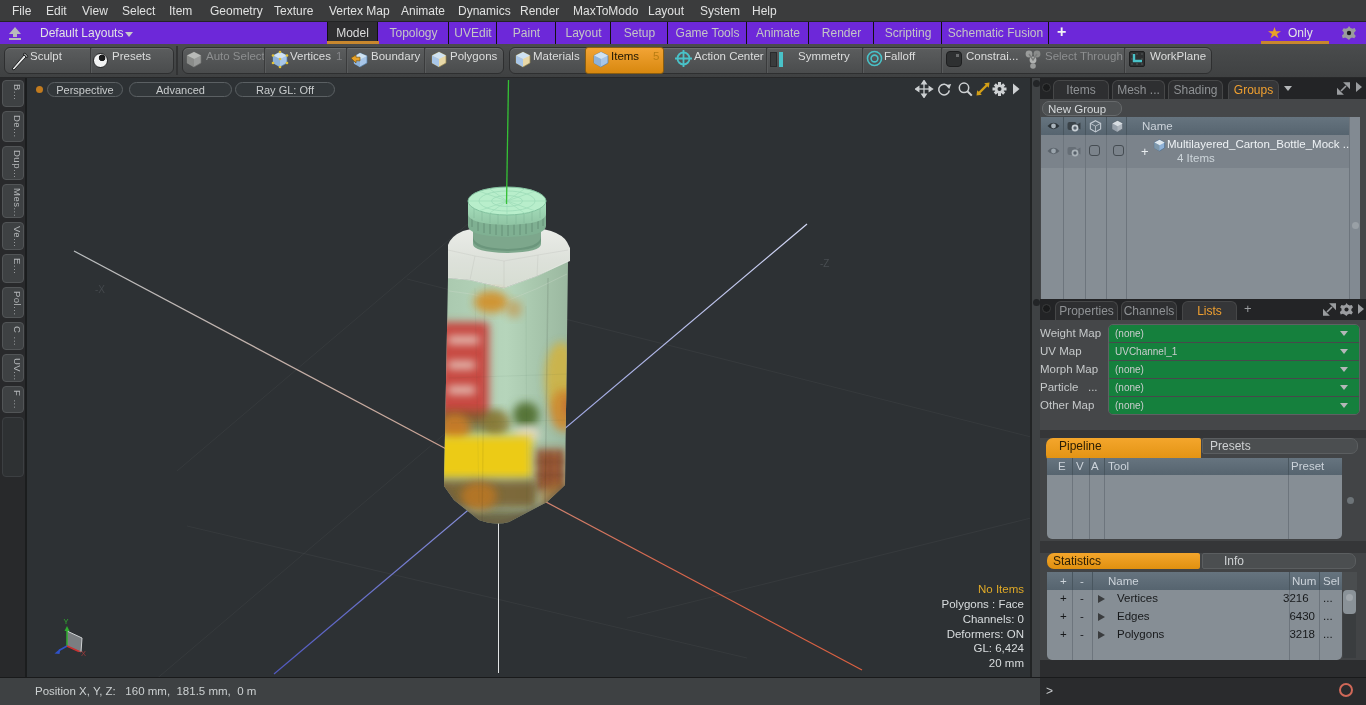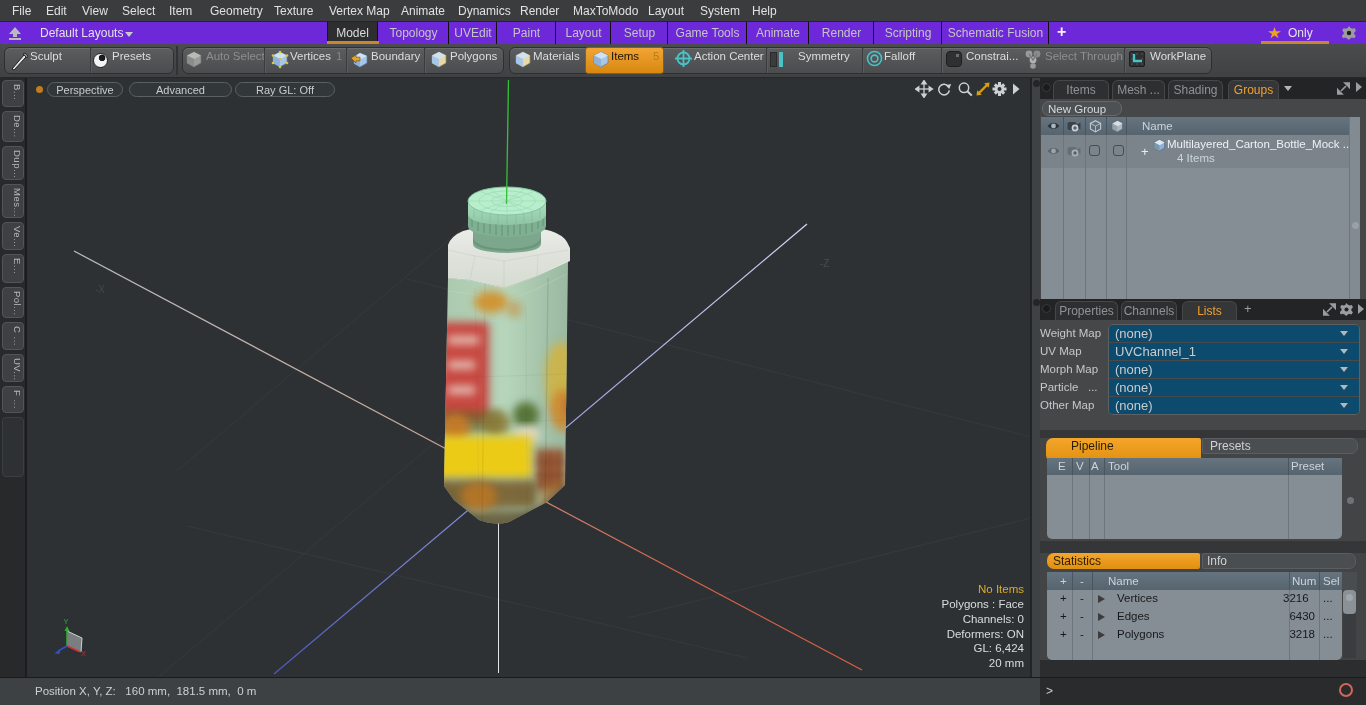--- a/index.html
+++ b/index.html
@@ -22,21 +22,21 @@
 #vdivider{left:1030px;top:78px;width:10px;height:599px;background:#3f4244;border-left:2px solid #222425;}
 #rightpanel{left:1040px;top:78px;width:326px;height:599px;background:#454749;}
 .ptabrow{position:absolute;left:0;width:326px;height:21px;background:#232426;}
 .ptab{position:absolute;top:2px;height:19px;background:#2e2f31;border:1px solid #464748;border-bottom:none;border-radius:6px 6px 0 0;color:#8f9295;font-size:12px;text-align:center;}
 .ptab.act{background:#353638;color:#f0a030;}
 .hdrow{position:absolute;background:linear-gradient(#66747f,#56646f);color:#ccd3da;font-size:11.5px;}
 .lbody{position:absolute;background:#868e95;}
 .colline{position:absolute;top:0;bottom:0;width:1px;}
 .otab{position:absolute;background:linear-gradient(#f4a62c,#e0900f);border-radius:7px 2px 2px 7px;color:#2a1d04;font-size:12px;}
 .gtab{position:absolute;background:#4b4e50;border:1px solid #5b5e60;border-radius:2px 7px 7px 2px;color:#ced1d3;font-size:12px;}
-.fld{position:absolute;left:68px;width:252px;height:18px;background:#0c4a6e;border-bottom:1px solid #47494b;color:#c9cccd;font-size:13px;line-height:18px;padding-left:6px;}
+.fld{position:absolute;left:68px;width:252px;height:18px;background:#15803d;border-bottom:1px solid #47494b;color:#c9cccd;font-size:10px;line-height:18px;padding-left:6px;}
 .flbl{position:absolute;width:62px;text-align:left;color:#c6c9ca;font-size:11.5px;}
 .darr{position:absolute;width:0;height:0;border-left:4.5px solid transparent;border-right:4.5px solid transparent;border-top:5px solid #b4b7b9;}
 #bottombar{left:0;top:677px;width:1040px;height:28px;background:#3e4143;border-top:1px solid #191a1b;color:#ccd0d1;font-size:11.5px;line-height:27px;}
 #cmdbar{left:1040px;top:677px;width:326px;height:28px;background:#2a2b2d;border-top:1px solid #191a1b;}
 </style></head>
 <body>
 <div id="menubar" class="abs">
 <span style="left:12px">File</span>
     <span style="left:46px">Edit</span>
     <span style="left:82px">View</span>
@@ -513,21 +513,21 @@
 <div class="fld" style="left:0;top:72px;border-bottom:none">(none)</div>
 </div>
 <span class="darr" style="left:300px;top:11px"></span>
       <span class="darr" style="left:300px;top:29px"></span>
       <span class="darr" style="left:300px;top:47px"></span>
       <span class="darr" style="left:300px;top:65px"></span>
       <span class="darr" style="left:300px;top:83px"></span>
 </div>
 <div class="abs" style="left:0;top:352px;width:326px;height:8px;background:#353638"></div>
 <div class="abs" style="left:0;top:360px;width:326px;height:103px;background:#424446">
-<div class="otab" style="left:6px;top:0;width:155px;height:24px;line-height:16px;padding-left:25px">Pipeline</div>
+<div class="otab" style="left:6px;top:0;width:155px;height:24px;line-height:16px;padding-left:13px">Pipeline</div>
 <div class="gtab" style="left:162px;top:0;width:156px;height:16px;line-height:15px;padding-left:7px">Presets</div>
 <div class="hdrow" style="left:7px;top:20px;width:295px;height:17px;line-height:17px">
 <span class="abs" style="left:11px">E</span>
         <span class="abs" style="left:29px">V</span>
         <span class="abs" style="left:44px">A</span>
         <span class="abs" style="left:61px">Tool</span>
         <span class="abs" style="left:244px">Preset</span>
 <div class="colline" style="left:25px;background:#49565f"></div>
         <div class="colline" style="left:42px;background:#49565f"></div>
         <div class="colline" style="left:57px;background:#49565f"></div>
@@ -537,21 +537,21 @@
 <div class="colline" style="left:25px;background:#6d757d"></div>
         <div class="colline" style="left:42px;background:#6d757d"></div>
         <div class="colline" style="left:57px;background:#6d757d"></div>
         <div class="colline" style="left:241px;background:#6d757d"></div>
 </div>
 <span class="abs" style="left:307px;top:59px;width:7px;height:7px;border-radius:50%;background:#6d7478"></span>
 </div>
 <div class="abs" style="left:0;top:463px;width:326px;height:12px;background:#353638"></div>
 <div class="abs" style="left:0;top:475px;width:326px;height:107px;background:#424446">
 <div class="otab" style="left:7px;top:0;width:153px;height:16px;line-height:16px;padding-left:6px">Statistics</div>
-<div class="gtab" style="left:162px;top:0;width:154px;height:16px;line-height:15px;padding-left:4px">Info</div>
+<div class="gtab" style="left:162px;top:0;width:154px;height:16px;line-height:15px;padding-left:21px">Info</div>
 <div class="hdrow" style="left:7px;top:19px;width:295px;height:18px;line-height:18px">
 <span class="abs" style="left:13px">+</span>
         <span class="abs" style="left:33px">-</span>
         <span class="abs" style="left:61px">Name</span>
         <span class="abs" style="left:245px">Num</span>
         <span class="abs" style="left:276px">Sel</span>
 <div class="colline" style="left:25px;background:#49565f"></div>
         <div class="colline" style="left:45px;background:#49565f"></div>
         <div class="colline" style="left:242px;background:#49565f"></div>
         <div class="colline" style="left:272px;background:#49565f"></div>

